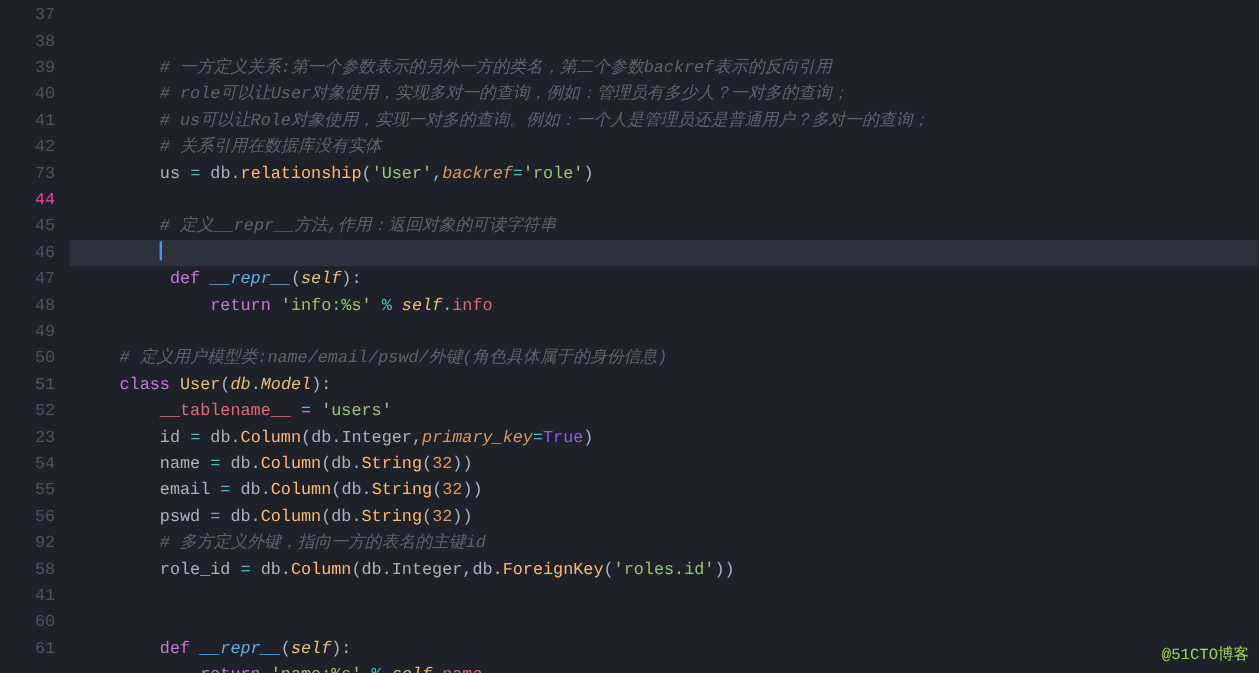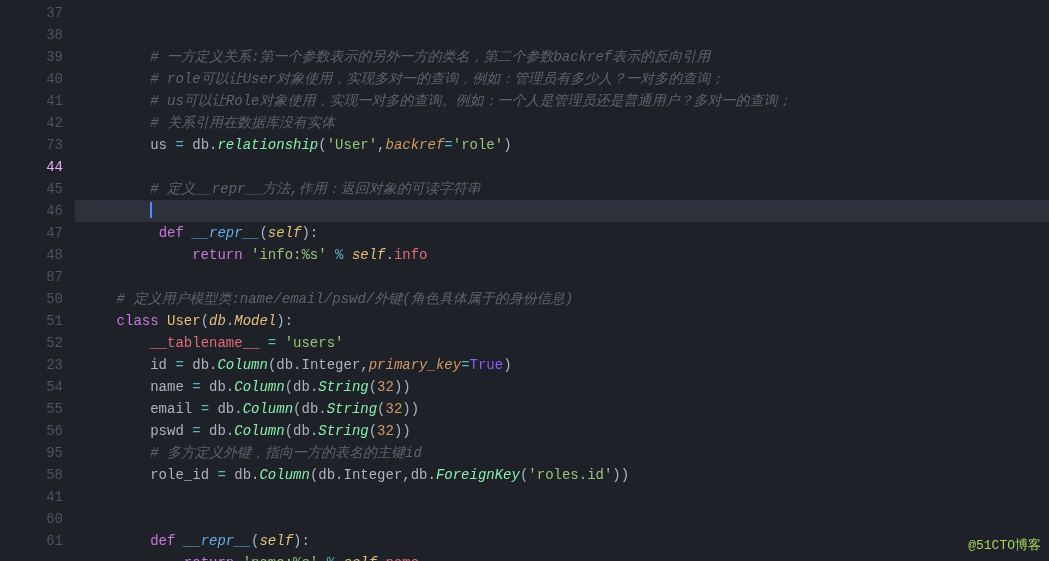--- a/index.html
+++ b/index.html
@@ -1,26 +1,26 @@
 <!DOCTYPE html>
 <html><head>
 <meta charset="utf-8">
 <style>
   html,body{margin:0;padding:0;background:#1e2127;font-family:Consolas,'Courier New',monospace;font-size:14px;color:#abb2bf;}
   .editor{display:flex;width:1049px;height:561px;background:#1e2127;position:relative;overflow:hidden;}
-  .gutter{flex:0 0 46px;background:#1e2127;color:#4b5363;text-align:right;padding:2px 12px 2px 17px;user-select:none;line-height:22px;}
+  .gutter{flex:0 0 46px;background:#1e2127;color:#4b5363;text-align:right;padding:2px 12px 2px 0;user-select:none;line-height:22px;}
   .gutter div{height:22px;}
   .code{flex:1;padding:2px 0 2px 8px;line-height:22px;white-space:pre;position:relative;}
   .line{height:22px;}
   .hl{background:#2c313c;margin-left:-8px;padding-left:8px;}
   .cursor{display:inline-block;width:0;height:16px;border-left:2px solid #528bff;vertical-align:middle;position:relative;top:-1px;}
   .cm{color:#5c6370;font-style:italic;}
   .kw{color:#c678dd;}
   .kw2{color:#c678dd;}
-  .fn{color:#86efac;font-style:italic;}
+  .fn{color:#fdba74;}
   .fni{color:#61afef;font-style:italic;}
   .cls{color:#e5c07b;}
   .id{color:#e06c75;}
   .pr{color:#d19a66;font-style:italic;}
   .num{color:#d19a66;}
   .const{color:#8b5cf6;}
   .op{color:#56b6c2;}
   .str{color:#98c379;}
   .txt{color:#abb2bf;}
   .slf{color:#e5c07b;font-style:italic;}
@@ -31,34 +31,34 @@
 
 <div class="editor">
   <div class="gutter" id="gutter">
       <div>37</div>
       <div>38</div>
       <div>39</div>
       <div>40</div>
       <div>41</div>
       <div>42</div>
       <div>73</div>
-      <div style="color: #f0abfc;">44</div>
+      <div style="color: #ec4899;">44</div>
       <div>45</div>
       <div>46</div>
       <div>47</div>
       <div>48</div>
-      <div>87</div>
+      <div>49</div>
       <div>50</div>
       <div>51</div>
       <div>52</div>
       <div>23</div>
       <div>54</div>
       <div>55</div>
       <div>56</div>
-      <div>95</div>
+      <div>92</div>
       <div>58</div>
       <div>41</div>
       <div>60</div>
       <div>61</div>
     </div>
   <div class="code" id="code">
     <div class="line"><span>        </span><span class="cm"># 一方定义关系:第一个参数表示的另外一方的类名，第二个参数backref表示的反向引用</span></div><div class="line"><span>        </span><span class="cm"># role可以让User对象使用，实现多对一的查询，例如：管理员有多少人？一对多的查询；</span></div><div class="line"><span>        </span><span class="cm"># us可以让Role对象使用，实现一对多的查询。例如：一个人是管理员还是普通用户？多对一的查询；</span></div><div class="line"><span>        </span><span class="cm"># 关系引用在数据库没有实体</span></div><div class="line"><span>        </span><span class="txt">us </span><span class="op">=</span><span class="txt"> db.</span><span class="fn">relationship</span><span class="txt">(</span><span class="str">'User'</span><span class="txt">,</span><span class="pr">backref</span><span class="op">=</span><span class="str">'role'</span><span class="txt">)</span></div><div class="line"></div><div class="line"><span>        </span><span class="cm"># 定义__repr__方法,作用：返回对象的可读字符串</span></div><div class="line hl"><span>        </span><span class="cursor"></span></div><div class="line"><span>         </span><span class="kw2">def </span><span class="fni">__repr__</span><span class="txt">(</span><span class="slf">self</span><span class="txt">):</span></div><div class="line"><span>             </span><span class="kw">return </span><span class="str">'info:%s'</span><span class="txt"> </span><span class="op">%</span><span class="txt"> </span><span class="slf">self</span><span class="txt">.</span><span class="id">info</span></div><div class="line"></div><div class="line"><span>    </span><span class="cm"># 定义用户模型类:name/email/pswd/外键(角色具体属于的身份信息)</span></div><div class="line"><span>    </span><span class="kw2">class </span><span class="cls">User</span><span class="txt">(</span><span class="slf">db</span><span class="txt">.</span><span class="slf">Model</span><span class="txt">):</span></div><div class="line"><span>        </span><span class="id">__tablename__</span><span class="txt"> </span><span class="op">=</span><span class="txt"> </span><span class="str">'users'</span></div><div class="line"><span>        </span><span class="txt">id </span><span class="op">=</span><span class="txt"> db.</span><span class="fn">Column</span><span class="txt">(db.Integer,</span><span class="pr">primary_key</span><span class="op">=</span><span class="const">True</span><span class="txt">)</span></div><div class="line"><span>        </span><span class="txt">name </span><span class="op">=</span><span class="txt"> db.</span><span class="fn">Column</span><span class="txt">(db.</span><span class="fn">String</span><span class="txt">(</span><span class="num">32</span><span class="txt">))</span></div><div class="line"><span>        </span><span class="txt">email </span><span class="op">=</span><span class="txt"> db.</span><span class="fn">Column</span><span class="txt">(db.</span><span class="fn">String</span><span class="txt">(</span><span class="num">32</span><span class="txt">))</span></div><div class="line"><span>        </span><span class="txt">pswd </span><span class="op">=</span><span class="txt"> db.</span><span class="fn">Column</span><span class="txt">(db.</span><span class="fn">String</span><span class="txt">(</span><span class="num">32</span><span class="txt">))</span></div><div class="line"><span>        </span><span class="cm"># 多方定义外键，指向一方的表名的主键id</span></div><div class="line"><span>        </span><span class="txt">role_id </span><span class="op">=</span><span class="txt"> db.</span><span class="fn">Column</span><span class="txt">(db.Integer,db.</span><span class="fn">ForeignKey</span><span class="txt">(</span><span class="str">'roles.id'</span><span class="txt">))</span></div><div class="line"></div><div class="line"></div><div class="line"><span>        </span><span class="kw2">def </span><span class="fni">__repr__</span><span class="txt">(</span><span class="slf">self</span><span class="txt">):</span></div><div class="line"><span>            </span><span class="kw">return </span><span class="str">'name:%s'</span><span class="txt"> </span><span class="op">%</span><span class="txt"> </span><span class="slf">self</span><span class="txt">.</span><span class="id">name</span></div><span class="watermark">@51CTO博客</span>
   </div>
 </div>
 

